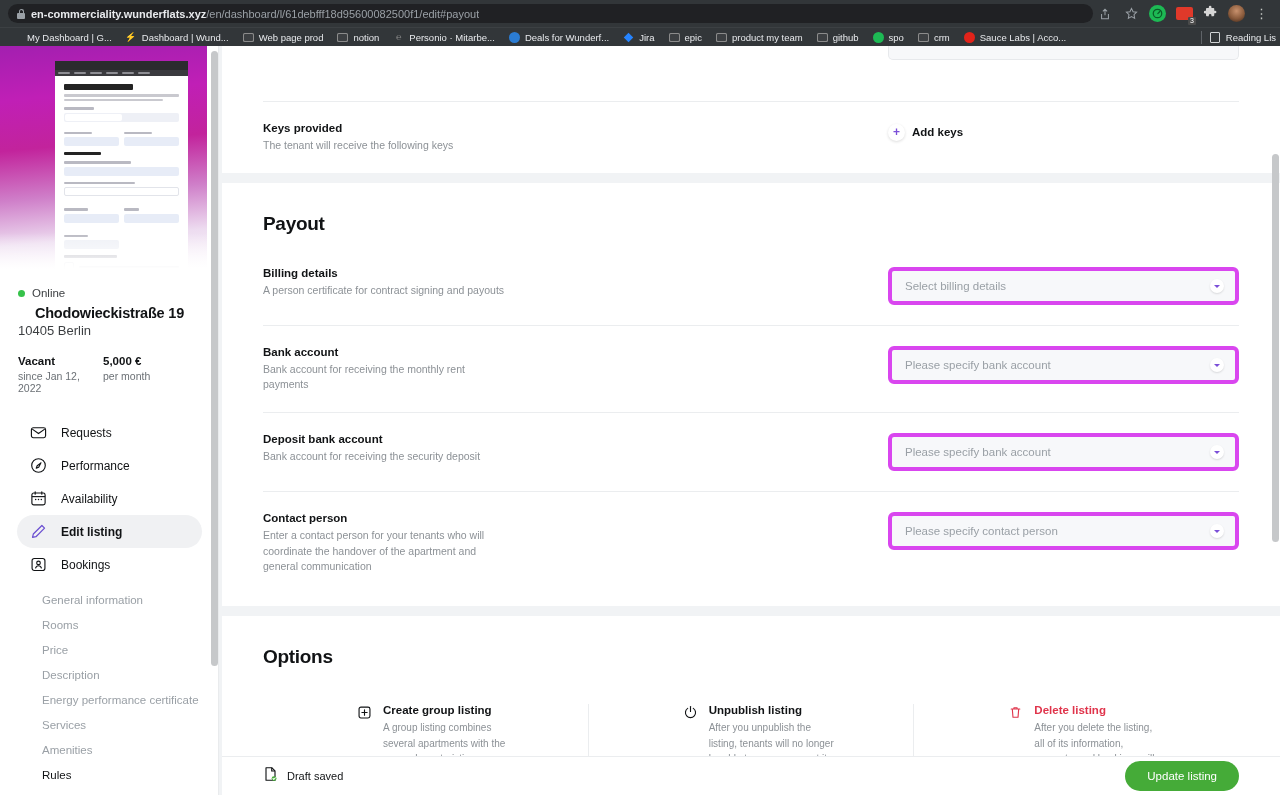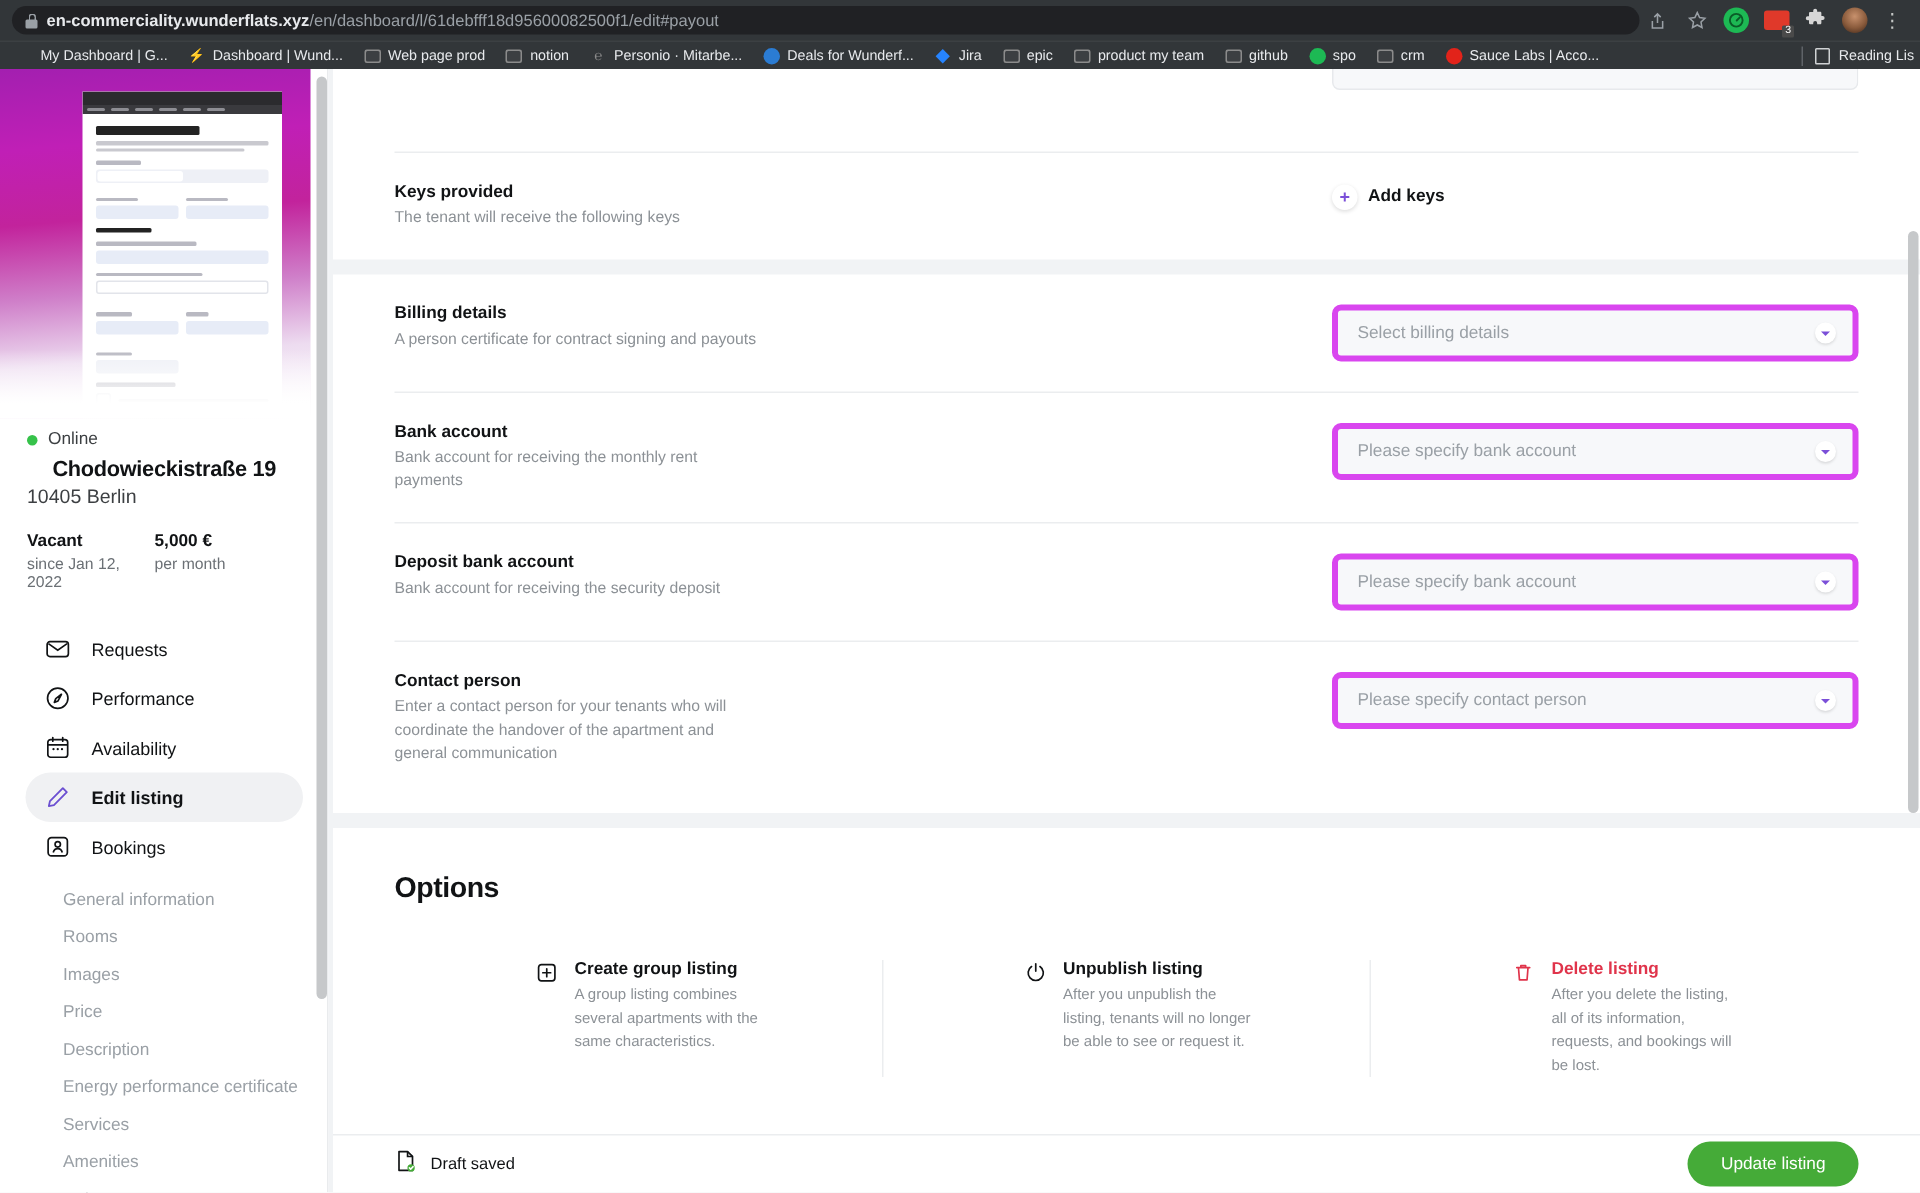--- a/index.html
+++ b/index.html
@@ -487,21 +487,20 @@
               <circle cx="9" cy="7.3" r="1.9" fill="none" stroke="#111315" stroke-width="1.2"></circle>
               <path d="M5.8 13c.5-1.8 1.8-2.7 3.2-2.7s2.7.9 3.2 2.7" fill="none" stroke="#111315" stroke-width="1.2"></path>
             </svg>
         </span>
         <span>Bookings</span>
       </div>
 
       <div class="subnav">
         <div class="subnav-item">General information</div>
         <div class="subnav-item">Rooms</div>
-        <div class="subnav-item">Images</div>
         <div class="subnav-item">Price</div>
         <div class="subnav-item">Description</div>
         <div class="subnav-item">Energy performance certificate</div>
         <div class="subnav-item">Services</div>
         <div class="subnav-item">Amenities</div>
         <div class="subnav-item strong">Rules</div>
 
       </div>
     </div>
 
@@ -525,20 +524,21 @@
             <span class="plus-circle">+</span>
             <span>Add keys</span>
           </span>
         </div>
       </div>
     </div>
 
     <div class="gap"></div>
 
     <div class="card payout">
+      <div class="section-title">Payout</div>
 
       <div class="row">
         <div class="row-label">
           <div class="lbl-title">Billing details</div>
           <div class="lbl-desc">A person certificate for contract signing and payouts</div>
         </div>
         <div class="row-control">
           <div class="select">
             <span class="select-value">Select billing details</span>
             <span class="caret">

